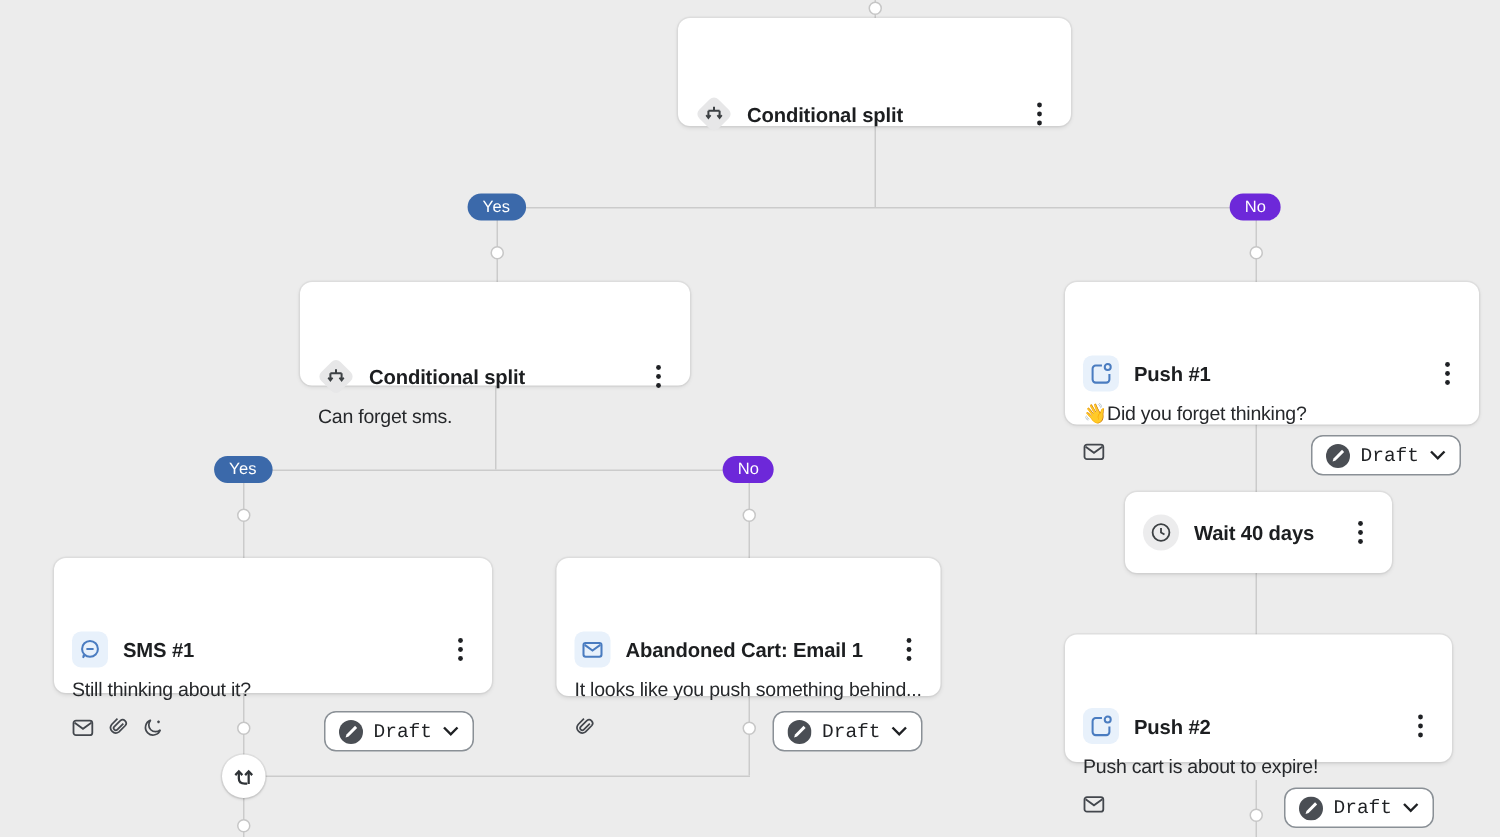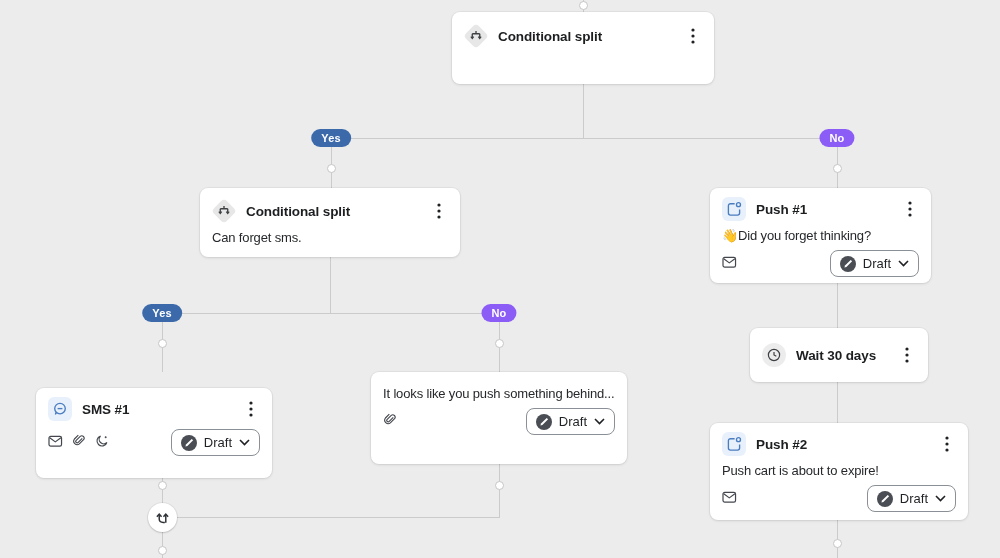--- a/index.html
+++ b/index.html
@@ -11,30 +11,30 @@
   }
   .line { position:absolute; background:#cbcbcb; }
   .dot {
     position:absolute; width:9px; height:9px; box-sizing:border-box;
     border:1.5px solid #c6c6c6; border-radius:50%; background:#fff; z-index:2;
   }
   .badge {
     position:absolute; transform:translate(-50%,-50%); z-index:3;
     height:18px; border-radius:10px; padding:0 10px;
     display:flex; align-items:center; justify-content:center;
-    color:#fff; font-size:11px; font-weight:700; letter-spacing:.2px;
+    color:#fff; font-size:11px; font-weight:400; letter-spacing:.2px;
   }
   .badge.yes { background:#3b69aa; }
-  .badge.no  { background:#8b5cf6; }
+  .badge.no  { background:#6d28d9; }
   .card {
     position:absolute; background:#fff; border-radius:8px; box-sizing:border-box;
     box-shadow:0 0 0 1px rgba(0,0,0,.04), 0 1px 3px rgba(0,0,0,.10);
     padding:8px 12px; z-index:3;
   }
-  .card-header { display:flex; align-items:center; gap:10px; height:26px; }
+  .card-header { display:flex; align-items:center; gap:10px; height:26px;margin-top:40px; }
   .node-icon {
     width:24px; height:24px; flex:0 0 auto; position:relative;
     display:flex; align-items:center; justify-content:center; border-radius:6px;
   }
   .node-icon.blue { background:#e8f1fb; }
   .node-icon.circle-gray { background:#ececed; border-radius:50%; }
   .diamond-bg {
     position:absolute; left:3px; top:3px; width:18px; height:18px;
     background:#e7e7e8; border-radius:4px; transform:rotate(45deg);
   }
@@ -51,21 +51,21 @@
     margin-top:6px; font-size:13px; color:#26282b; white-space:nowrap;
     letter-spacing:-.15px;
   }
   .card-footer {
     margin-top:7px; display:flex; align-items:center; justify-content:space-between;
   }
   .footer-icons { display:flex; align-items:center; gap:9px; }
   .draft-btn {
     display:flex; align-items:center; gap:7px; height:27px; padding:0 9px;
     background:#fff; border:1px solid #8a9096; border-radius:8px;
-    font-family:Liberation Sans, sans-serif; font-size:13px; color:#1f2124; cursor:pointer;
+    font-family:Liberation Mono, monospace; font-size:13px; color:#1f2124; cursor:pointer;
   }
   .merge-node {
     position:absolute; width:29px; height:29px; border-radius:50%; background:#fff;
     box-shadow:0 0 0 1px rgba(0,0,0,.05), 0 1px 2px rgba(0,0,0,.15);
     display:flex; align-items:center; justify-content:center; z-index:3; cursor:pointer;
   }
   .wait-card { display:flex; align-items:center; gap:10px; padding:0 12px; }
 </style>
 </head>
 <body>
@@ -138,38 +138,39 @@
         <svg width="4" height="16" viewBox="0 0 4 16">
             <circle cx="2" cy="2" r="1.6" fill="#1f2124"></circle>
             <circle cx="2" cy="8" r="1.6" fill="#1f2124"></circle>
             <circle cx="2" cy="14" r="1.6" fill="#1f2124"></circle>
           </svg>
       </button>
     </div>
     <div class="card-body">Can forget sms.</div>
   </div>
 
-  <div class="card" style="left:36px; top:388px; width:236px; height:90px;">
+  <div class="card" style="left:36px; top:372px; width:292px; height:90px;">
     <div class="card-header">
       <span class="node-icon blue">
         <svg width="16" height="16" viewBox="0 0 20 20" fill="none" stroke="#4a7cc0" stroke-width="1.7">
           <circle cx="10" cy="9.5" r="6.6"></circle>
           <path d="M7 9.5h6"></path>
           <path d="M5.6 14.8l-1.4 2 .5-2.6" stroke-width="1.4"></path>
         </svg>
       </span>
       <span class="card-title">SMS #1</span>
       <button class="kebab">
         <svg width="4" height="16" viewBox="0 0 4 16">
             <circle cx="2" cy="2" r="1.6" fill="#1f2124"></circle>
             <circle cx="2" cy="8" r="1.6" fill="#1f2124"></circle>
             <circle cx="2" cy="14" r="1.6" fill="#1f2124"></circle>
           </svg>
       </button>
     </div>
+    <div class="card-body">Still thinking about it?</div>
     <div class="card-footer">
       <div class="footer-icons">
         <span>
           <svg width="15" height="13" viewBox="0 0 16 14" fill="none" stroke="#43474d" stroke-width="1.3">
             <rect x="1" y="1.5" width="13.5" height="10.5" rx="1.8"></rect>
             <path d="M1.8 3l6 4.4 6-4.4"></path>
           </svg>
         </span>
         <span>
           <svg width="14" height="14" viewBox="0 0 16 16" fill="none" stroke="#43474d" stroke-width="1.3">
@@ -190,20 +191,36 @@
         </svg>
         <span>Draft</span>
         <svg width="11" height="7" viewBox="0 0 11 7" fill="none">
           <path d="M1 1l4.5 4.5L10 1" stroke="#1f2124" stroke-width="1.6"></path>
         </svg>
       </button>
     </div>
   </div>
 
   <div class="card" style="left:371px; top:372px; width:256px; height:92px;">
+    <div class="card-header">
+      <span class="node-icon blue">
+        <svg width="16" height="16" viewBox="0 0 20 20" fill="none" stroke="#4a7cc0" stroke-width="1.7">
+          <rect x="2.5" y="4.5" width="15" height="11.5" rx="1.8"></rect>
+          <path d="M3.5 6.2l6.5 4.6 6.5-4.6"></path>
+        </svg>
+      </span>
+      <span class="card-title">Abandoned Cart: Email 1</span>
+      <button class="kebab">
+        <svg width="4" height="16" viewBox="0 0 4 16">
+            <circle cx="2" cy="2" r="1.6" fill="#1f2124"></circle>
+            <circle cx="2" cy="8" r="1.6" fill="#1f2124"></circle>
+            <circle cx="2" cy="14" r="1.6" fill="#1f2124"></circle>
+          </svg>
+      </button>
+    </div>
     <div class="card-body">It looks like you push something behind...</div>
     <div class="card-footer">
       <div class="footer-icons">
         <span>
           <svg width="14" height="14" viewBox="0 0 16 16" fill="none" stroke="#43474d" stroke-width="1.3">
             <path d="M11.7 5l-4.6 4.6a1.6 1.6 0 0 1-2.3-2.3l4.6-4.6a2.7 2.7 0 0 1 3.8 3.8l-4.8 4.8a4 4 0 0 1-5.6-5.6l4.4-4.4"></path>
           </svg>
         </span>
       </div>
       <button class="draft-btn">
@@ -212,21 +229,21 @@
           <path d="M10.7 3.9l1.4 1.4-5.7 5.7-2 .6.6-2z" fill="#ffffff"></path>
         </svg>
         <span>Draft</span>
         <svg width="11" height="7" viewBox="0 0 11 7" fill="none">
           <path d="M1 1l4.5 4.5L10 1" stroke="#1f2124" stroke-width="1.6"></path>
         </svg>
       </button>
     </div>
   </div>
 
-  <div class="card" style="left:710px; top:188px; width:221px; height:95px;">
+  <div class="card" style="left:710px; top:188px; width:276px; height:95px;">
     <div class="card-header">
       <span class="node-icon blue">
         <svg width="16" height="16" viewBox="0 0 20 20" fill="none" stroke="#4a7cc0" stroke-width="1.7">
           <path d="M17 10.5V15a2.6 2.6 0 0 1-2.6 2.6H5.6A2.6 2.6 0 0 1 3 15V6a2.6 2.6 0 0 1 2.6-2.6h5.2"></path>
           <circle cx="15.6" cy="4.6" r="2.5"></circle>
         </svg>
       </span>
       <span class="card-title">Push #1</span>
       <button class="kebab">
         <svg width="4" height="16" viewBox="0 0 4 16">
@@ -259,31 +276,31 @@
     </div>
   </div>
 
   <div class="card wait-card" style="left:750px; top:328px; width:178px; height:54px;">
     <span class="node-icon circle-gray">
       <svg width="16" height="16" viewBox="0 0 20 20" fill="none" stroke="#3c4043" stroke-width="1.5">
         <circle cx="10" cy="10" r="7"></circle>
         <path d="M10 6.2V10l2.9 1.6"></path>
       </svg>
     </span>
-    <span class="card-title">Wait 30 days</span>
+    <span class="card-title">Wait 40 days</span>
     <button class="kebab">
       <svg width="4" height="16" viewBox="0 0 4 16">
           <circle cx="2" cy="2" r="1.6" fill="#1f2124"></circle>
           <circle cx="2" cy="8" r="1.6" fill="#1f2124"></circle>
           <circle cx="2" cy="14" r="1.6" fill="#1f2124"></circle>
         </svg>
     </button>
   </div>
 
-  <div class="card" style="left:710px; top:423px; width:258px; height:97px;">
+  <div class="card" style="left:710px; top:423px; width:258px; height:85px;">
     <div class="card-header">
       <span class="node-icon blue">
         <svg width="16" height="16" viewBox="0 0 20 20" fill="none" stroke="#4a7cc0" stroke-width="1.7">
           <path d="M17 10.5V15a2.6 2.6 0 0 1-2.6 2.6H5.6A2.6 2.6 0 0 1 3 15V6a2.6 2.6 0 0 1 2.6-2.6h5.2"></path>
           <circle cx="15.6" cy="4.6" r="2.5"></circle>
         </svg>
       </span>
       <span class="card-title">Push #2</span>
       <button class="kebab">
         <svg width="4" height="16" viewBox="0 0 4 16">

